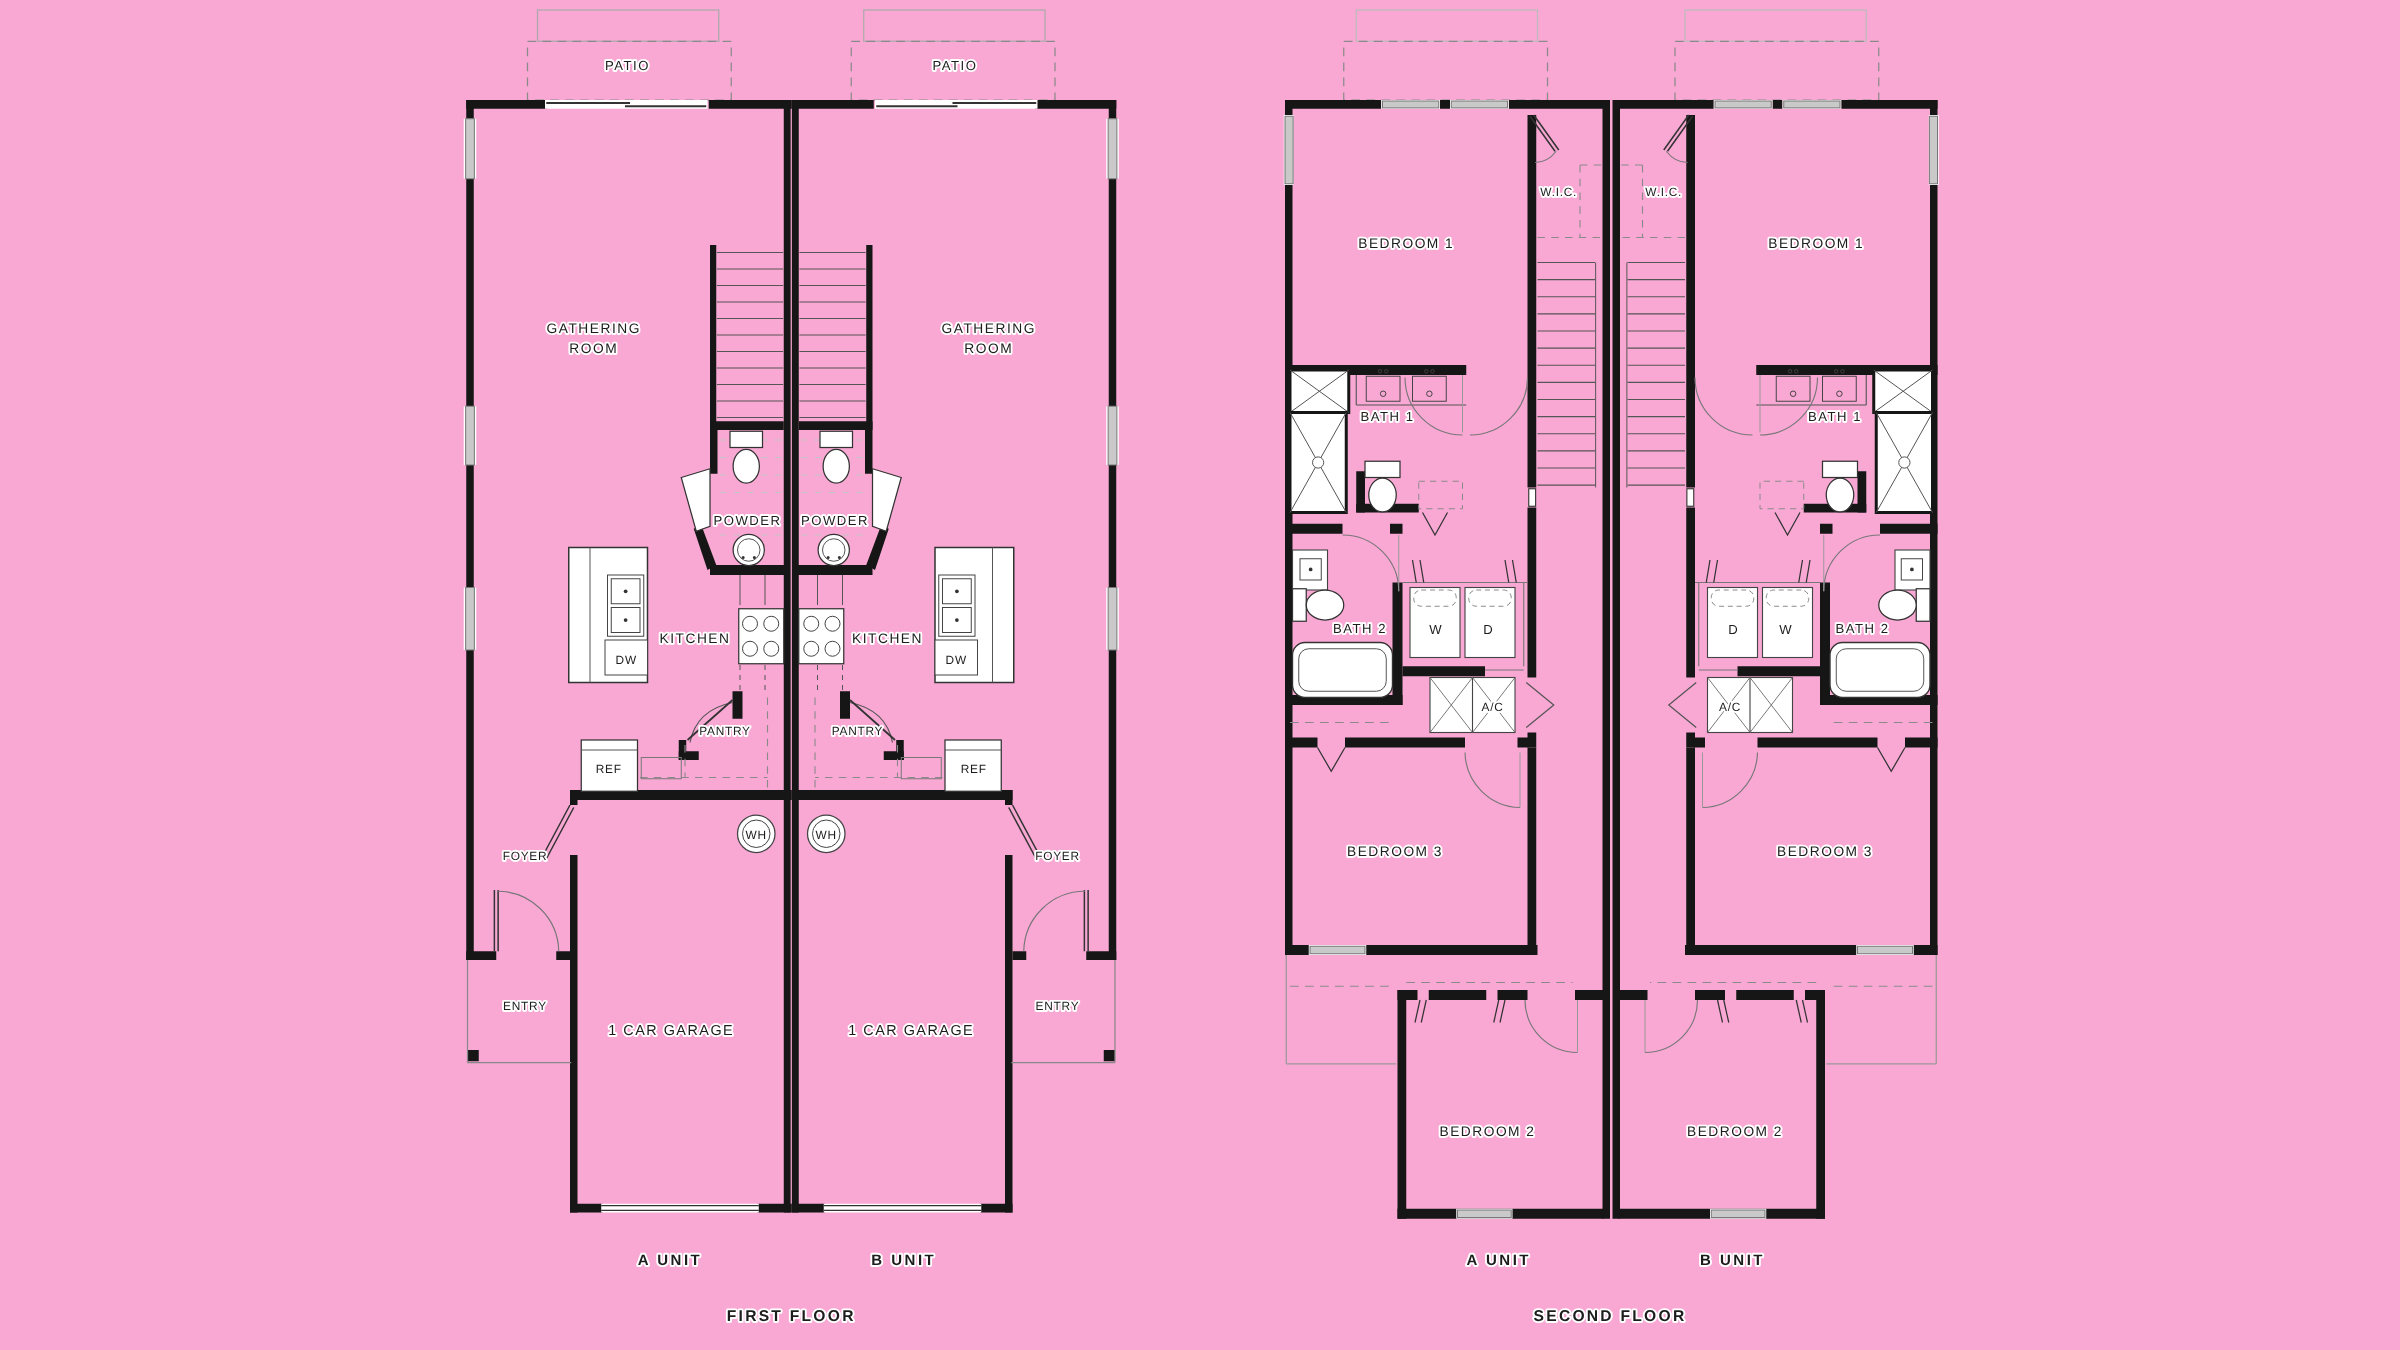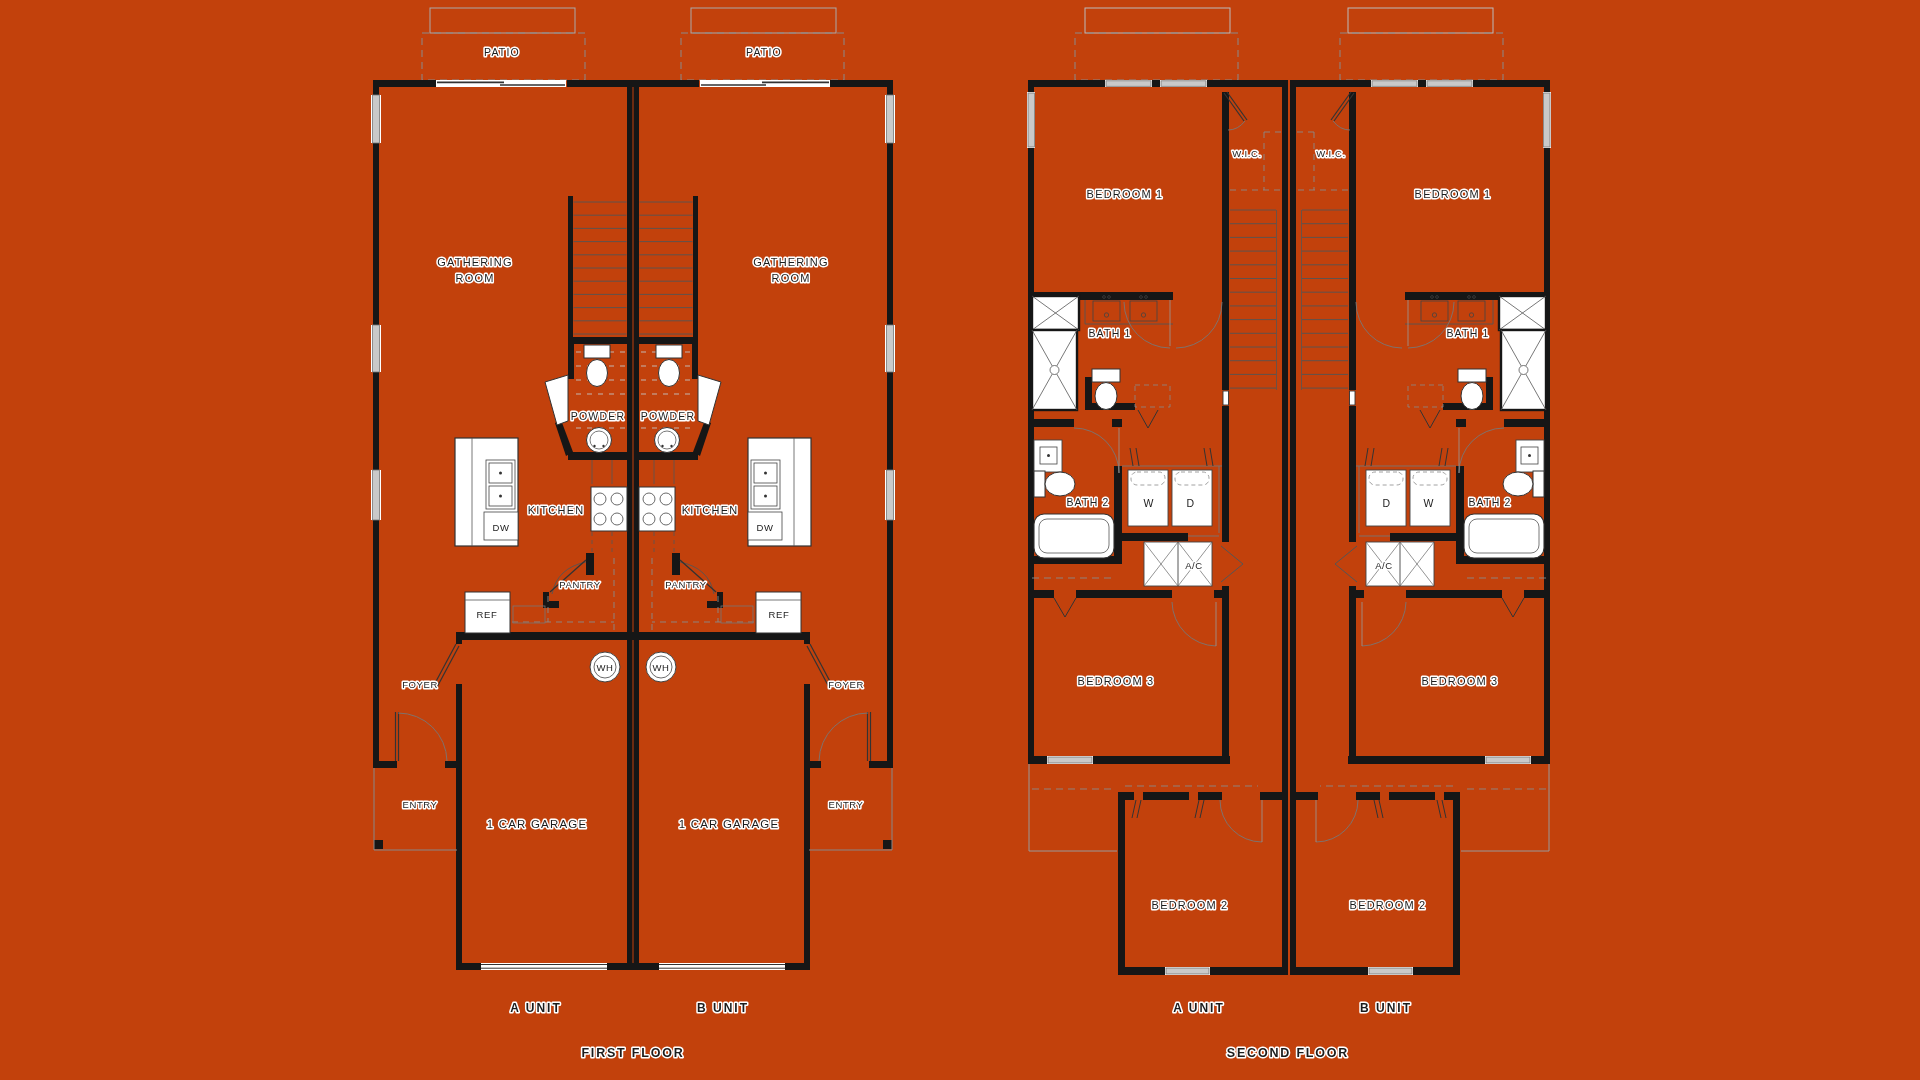--- a/index.html
+++ b/index.html
@@ -1,16 +1,16 @@
 <!DOCTYPE html>
 <html><head>
 <meta charset="utf-8">
 <style>
   html,body{margin:0;padding:0;background:#ffffff;}
-  .stage{position:relative;width:1920px;height:1080px;background:#c2410c;overflow:hidden;}
+  .stage{position:relative;width:1920px;height:1080px;background:#f9a8d4;overflow:hidden;}
   svg{position:absolute;inset:0;}
   svg text{
     font-family:"Liberation Sans", sans-serif;
     fill:#1c1c1c;
     letter-spacing:1.2px;
     text-anchor:middle;
     paint-order:stroke;
     stroke:#ffffff;
     stroke-width:3px;
     stroke-linejoin:round;

